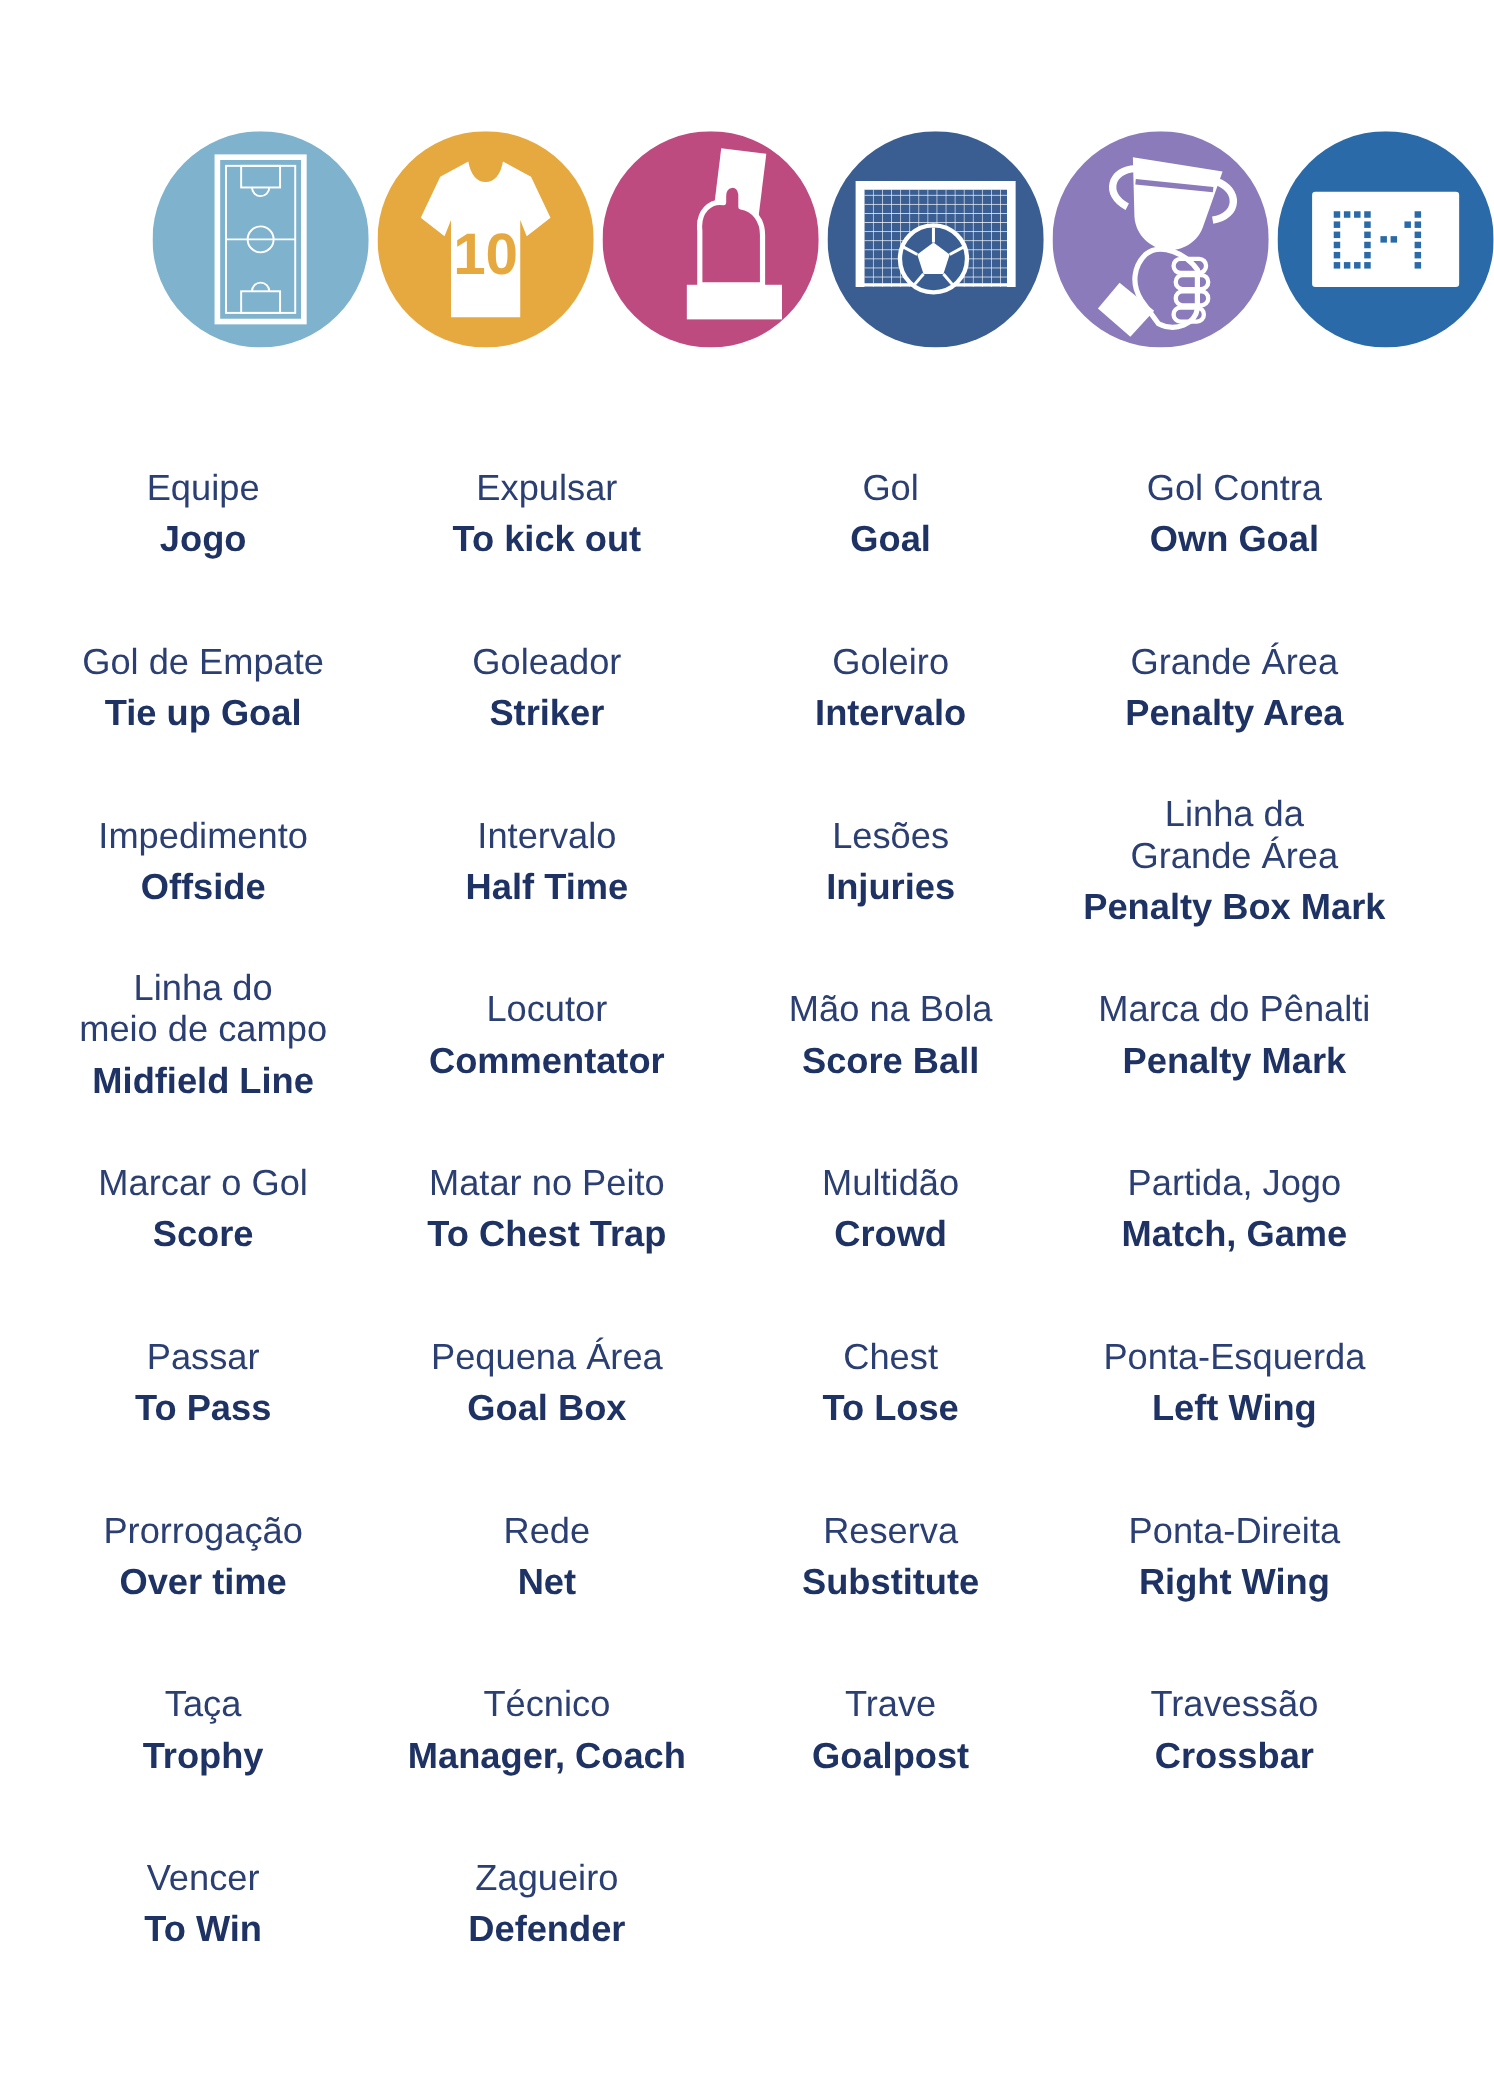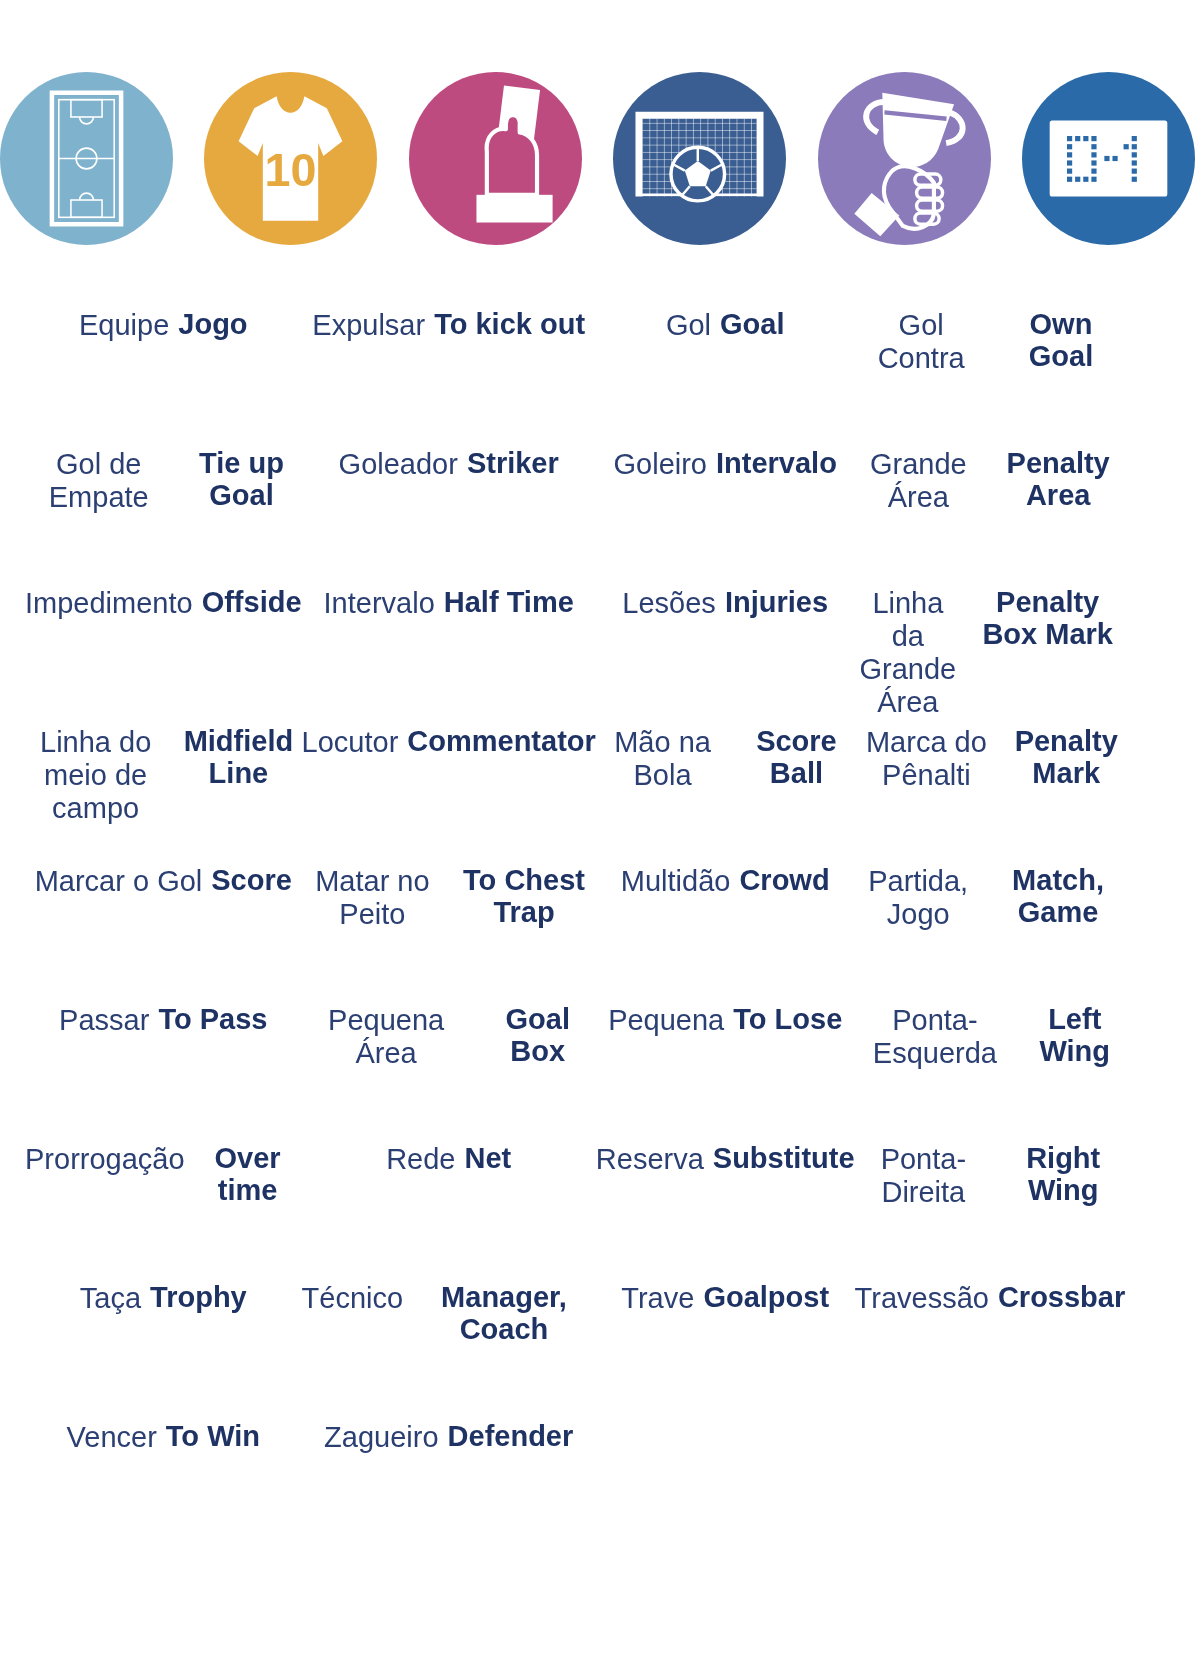--- a/index.html
+++ b/index.html
@@ -2,32 +2,32 @@
 <html><head>
 <meta charset="utf-8">
 <style>
   html,body{margin:0;padding:0;}
   body{
     width:1195px;height:1677px;background:#ffffff;overflow:hidden;
     font-family:"Liberation Sans", sans-serif;
   }
   
   .icon-row{
-    display:flex;justify-content:space-between;gap:7px;padding-top:72px;
+    display:flex;justify-content:flex-end;gap:7px;padding-top:72px;margin-top:33px;
   }
   .icon-row svg{width:173px;height:173px;display:block;}
   
   .vocab-grid{
     display:grid;
     grid-template-columns:repeat(4,1fr);
     grid-auto-rows:139px;
     margin:64px 70px 0 25px;
   }
   .cell{
-    display:flex;flex-direction:row;align-items:flex-start;justify-content:center;
+    display:flex;flex-direction:column;align-items:center;justify-content:center;
     text-align:center;gap:9px;
   }
   .pt{
     font-size:29px;line-height:1.14;color:#2B3F72;white-space:pre-line;
   }
   .en{
     font-size:29px;line-height:1.1;color:#1E3364;font-weight:700;
   }
 </style>
 </head>
@@ -235,21 +235,21 @@
   <div class="cell">
     <div class="pt">Passar</div>
     <div class="en">To Pass</div>
   </div>
   <div class="cell">
     <div class="pt">Pequena Área</div>
     <div class="en">Goal Box</div>
   </div>
 
   <div class="cell">
-    <div class="pt">Pequena</div>
+    <div class="pt">Chest</div>
     <div class="en">To Lose</div>
   </div>
   <div class="cell">
     <div class="pt">Ponta-Esquerda</div>
     <div class="en">Left Wing</div>
   </div>
   <div class="cell">
     <div class="pt">Prorrogação</div>
     <div class="en">Over time</div>
   </div>

